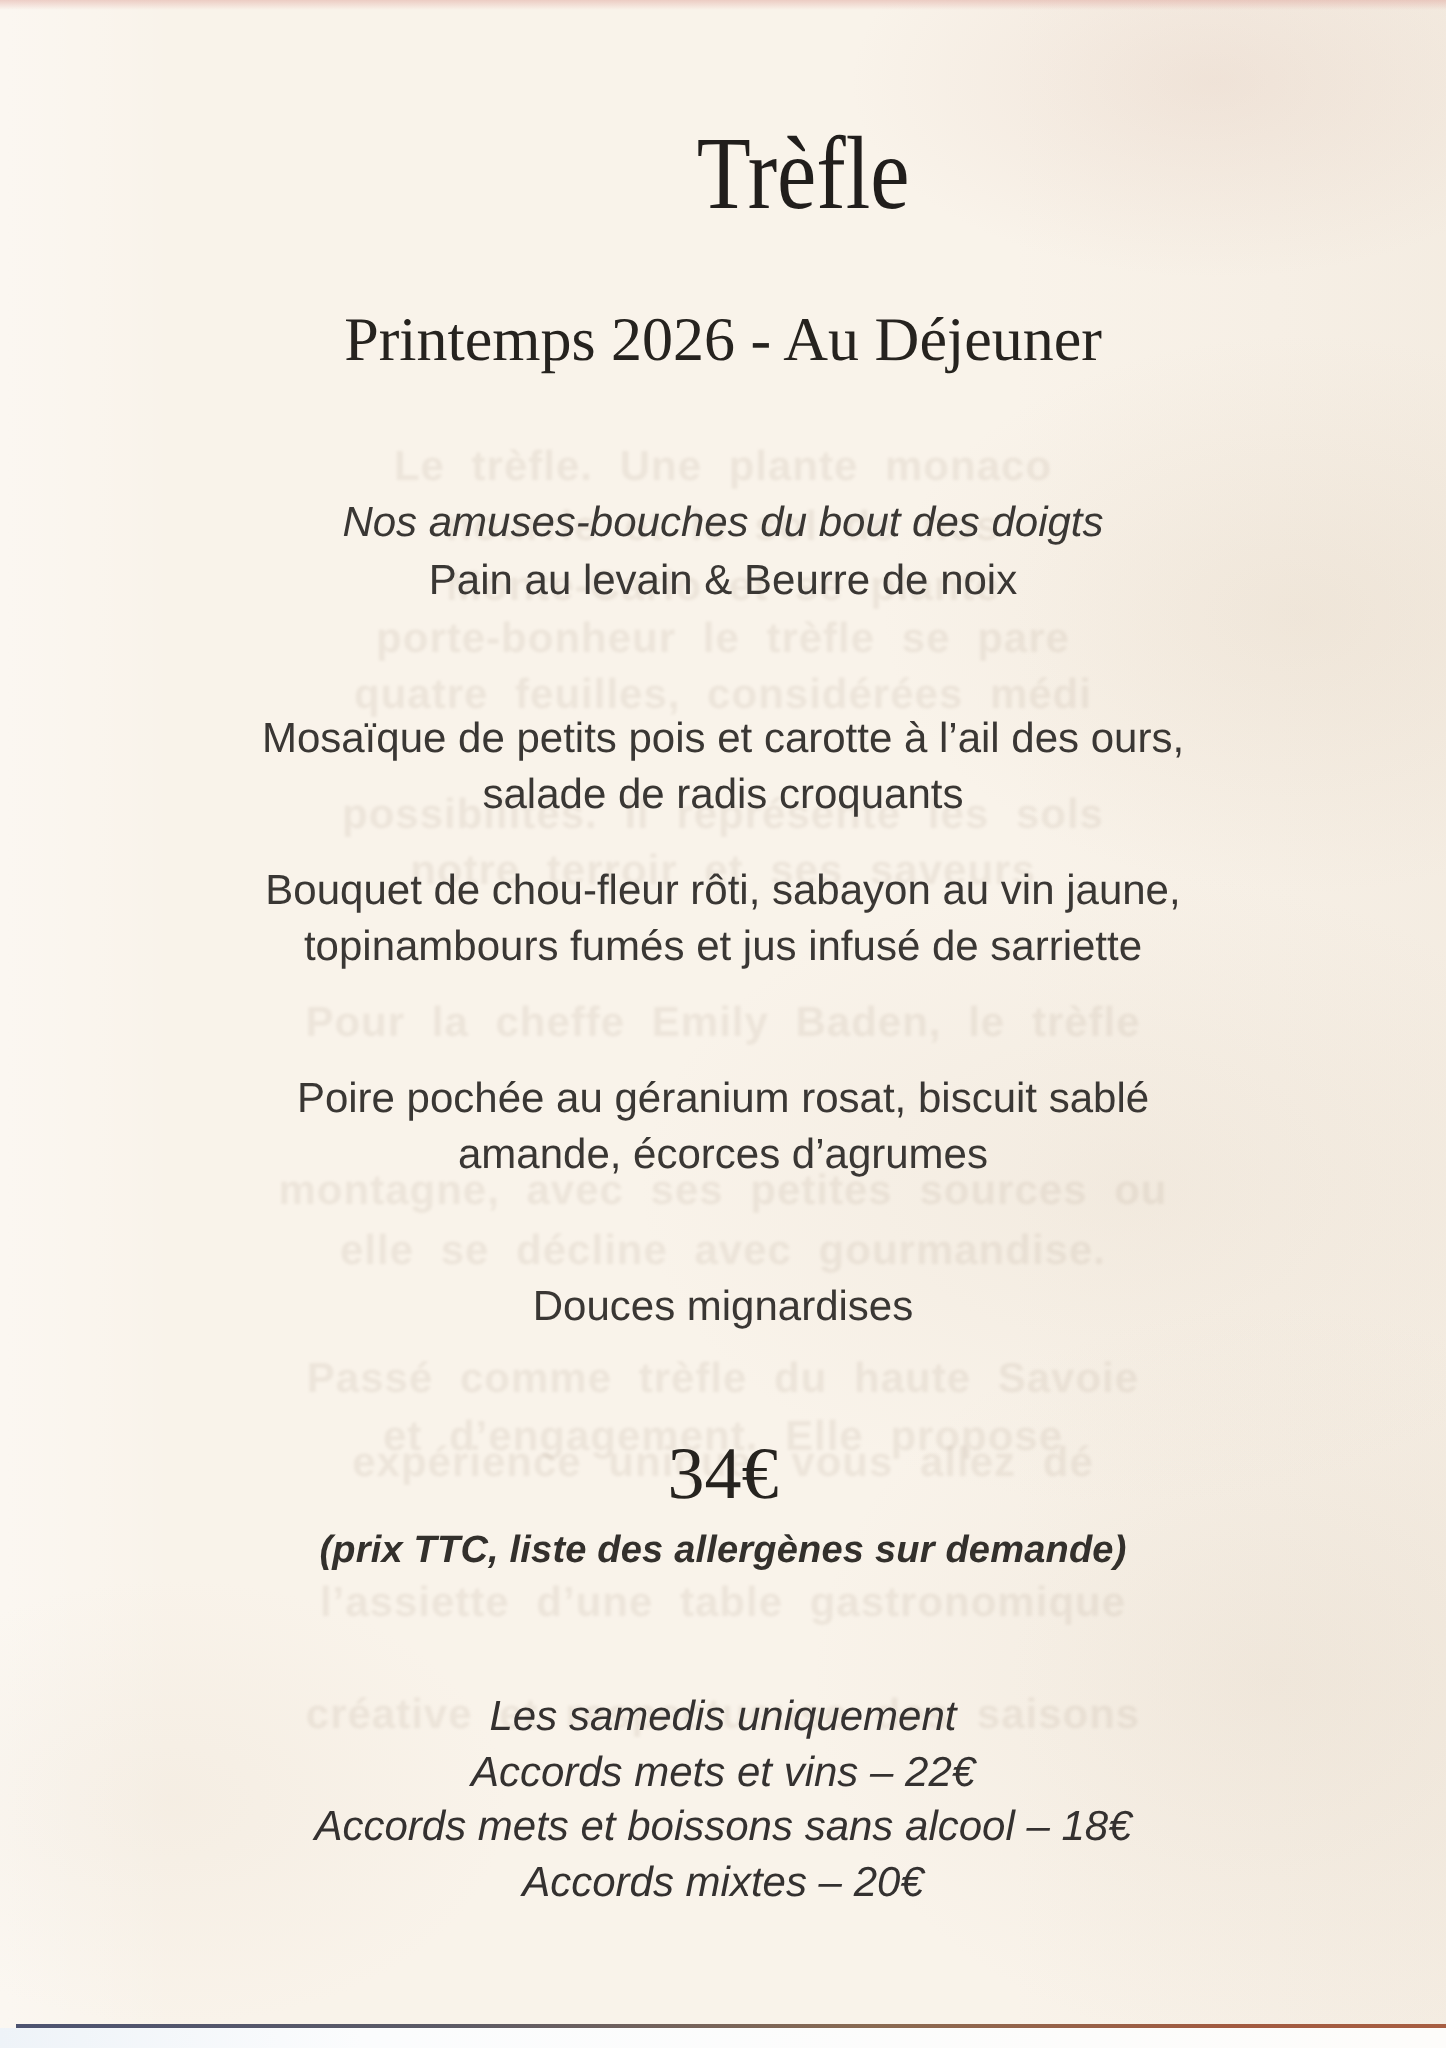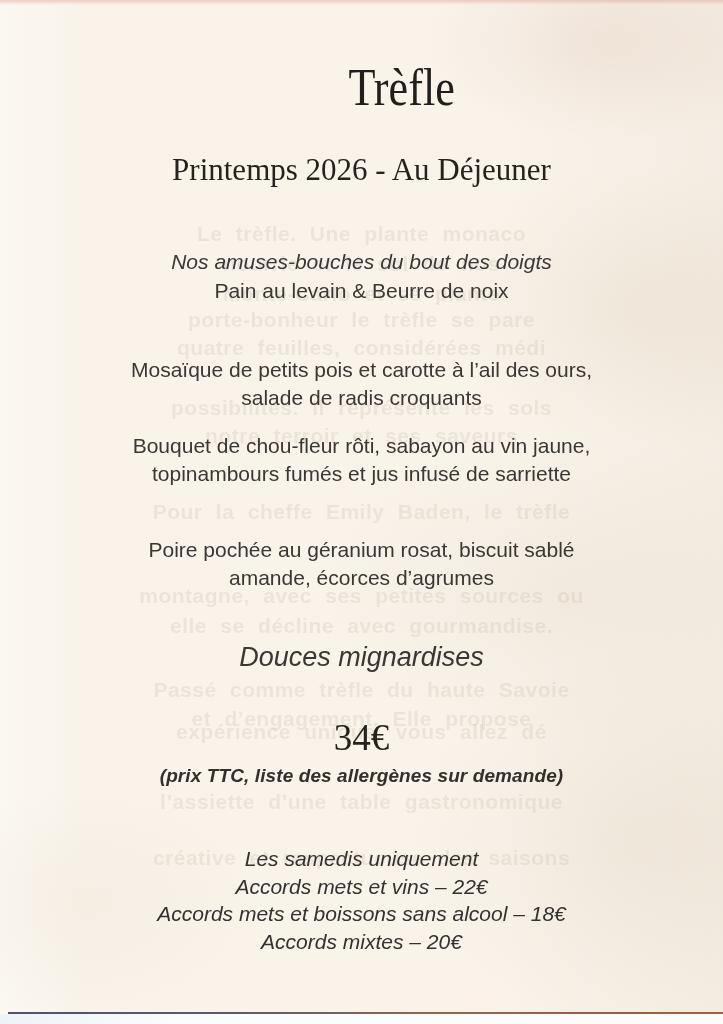--- a/index.html
+++ b/index.html
@@ -111,22 +111,21 @@
   .amuse .it { font-style: italic; }
   .course-starter { top: 356px; }
   .course-main    { top: 432px; }
   .course-dessert { top: 536px; }
   .course {
     font-size: 21px;
     line-height: 28px;
   }
   .mignardises {
     top: 642px;
-    font-size: 27px;
-    font-style: italic;
+    font-size: 21px;
   }
   .menu-price {
     top: 716px;
     font-family: "Liberation Serif", serif;
     font-size: 37px;
     line-height: 44px;
     color: #26231f;
   }
   .price-note {
     top: 765px;

